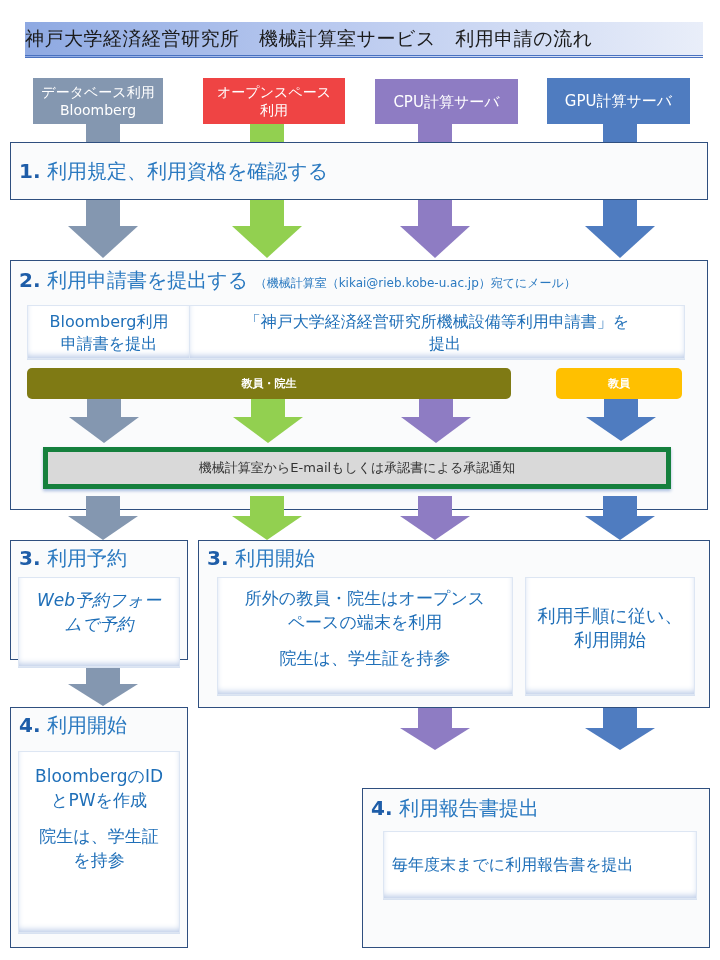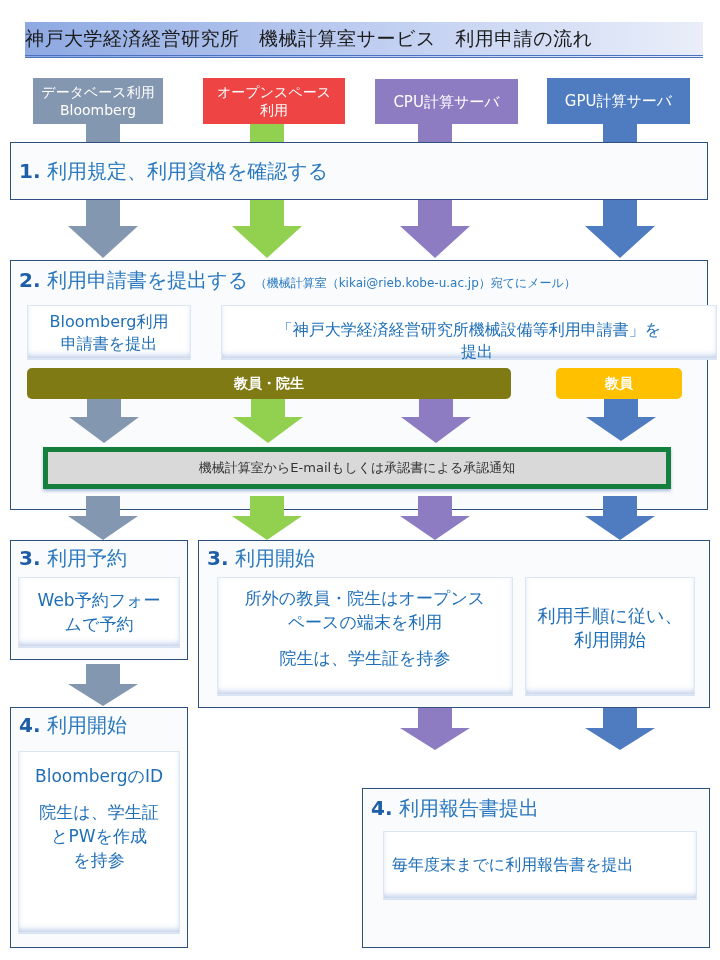--- a/index.html
+++ b/index.html
@@ -11,21 +11,21 @@
     border-bottom:3px double #4a72c0; display:flex; align-items:center; 
     font-size:19px; color:#1a1a1a; letter-spacing:0.5px; }
   .cat { color:#fff; font-size:14px; line-height:18px; text-align:center;
          display:flex; align-items:center; justify-content:center; flex-direction:column; }
   .step { background:#fafbfc; border:1.5px solid #2f4f7f;text-align:center; }
   .step-title { position:absolute; color:#2a79c0; font-size:20px; white-space:nowrap; }
   .step-title .num { color:#1e5da8; font-weight:bold; }
   .sub { background:#ffffff; border:1px solid #dde6f3;
          box-shadow: inset 0 -4px 6px -2px #b8c9e6, 0 1px 0 #d8e2f1;
          color:#1f6fb8; font-size:16px; line-height:22px; }
-  .band { color:#fff; font-weight:bold; font-size:14px; display:flex; align-items:center; justify-content:center; border-radius:5px; }
+  .band { color:#fff; font-weight:bold; font-size:11px; display:flex; align-items:center; justify-content:center; border-radius:5px; }
   .notice { background:#d9d9d9; border:5px solid #15803d; box-shadow:0 2px 3px #a9bde0;
             display:flex; align-items:center; justify-content:center; color:#333; font-size:13px; }
 </style>
 </head>
 <body>
 
 <div id="title-bar" class="abs">
   <span>神戸大学経済経営研究所　機械計算室サービス　利用申請の流れ</span>
 </div>
 
@@ -80,21 +80,21 @@
   <div class="step-title" style="left:8px;top:6px;">
     <span class="num">2.</span>
     <span>利用申請書を提出する</span>
     <span style="font-size:12px;color:#2a79c0;">（機械計算室（kikai@rieb.kobe-u.ac.jp）宛てにメール）</span>
   </div>
 
   <div class="abs sub" style="left:16px;top:44px;width:164px;height:54px;padding:5px 8px;">
     <div>Bloomberg利用</div>
     <div>申請書を提出</div>
   </div>
-  <div class="abs sub" style="left:210px;top:44px;width:496px;height:54px;padding:13px 10px;">
+  <div class="abs sub" style="left:178px;top:44px;width:496px;height:54px;padding:5px 10px;">
     <div>「神戸大学経済経営研究所機械設備等利用申請書」を</div>
     <div style="padding-left:16px;">提出</div>
   </div>
 
   <div class="abs band" style="left:16px;top:107px;width:484px;height:31px;background:#7f7a14;">
     <span>教員・院生</span>
   </div>
   <div class="abs band" style="left:545px;top:107px;width:126px;height:31px;background:#ffc000;">
     <span>教員</span>
   </div>
@@ -153,21 +153,21 @@
     <rect x="603" y="708" width="34" height="20"></rect>
       <polygon points="585,728 655,728 620,750"></polygon>
     </g>
 </svg>
 
 <div class="abs step" style="left:10px;top:540px;width:178px;height:120px;">
   <div class="step-title" style="left:8px;top:4px;">
     <span class="num">3.</span>
     <span>利用予約</span>
   </div>
-  <div class="abs sub" style="left:7px;top:36px;width:162px;height:70px;padding:10px 8px;font-size:17px;line-height:24px;">
+  <div class="abs sub" style="left:7px;top:36px;width:162px;height:90px;padding:10px 8px;font-size:17px;line-height:24px;font-style:italic;">
     <div>Web予約フォー</div>
     <div>ムで予約</div>
   </div>
 </div>
 
 <div class="abs step" style="left:198px;top:540px;width:512px;height:168px;">
   <div class="step-title" style="left:8px;top:4px;">
     <span class="num">3.</span>
     <span>利用開始</span>
   </div>
@@ -182,22 +182,22 @@
   </div>
 </div>
 
 <div class="abs step" style="left:10px;top:707px;width:178px;height:241px;">
   <div class="step-title" style="left:8px;top:4px;">
     <span class="num">4.</span>
     <span>利用開始</span>
   </div>
   <div class="abs sub" style="left:7px;top:43px;width:162px;height:182px;padding:12px 8px;font-size:17px;line-height:24px;">
     <div>BloombergのID</div>
+    <div>とPWを作成</div>
     <div style="margin-top:12px;">院生は、学生証</div>
-    <div>とPWを作成</div>
     <div>を持参</div>
   </div>
 </div>
 
 <div class="abs step" style="left:362px;top:788px;width:348px;height:160px;">
   <div class="step-title" style="left:8px;top:6px;">
     <span class="num">4.</span>
     <span>利用報告書提出</span>
   </div>
   <div class="abs sub" style="left:20px;top:42px;width:314px;height:68px;display:flex;align-items:center;padding:0 8px;font-size:16px;">

